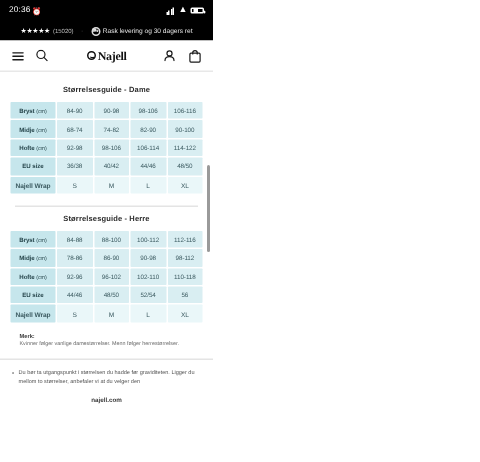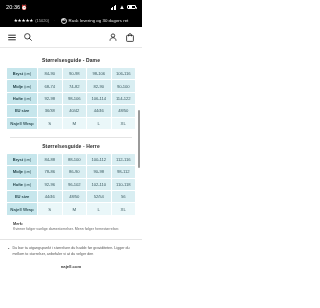--- a/index.html
+++ b/index.html
@@ -148,20 +148,23 @@
             </g>
           </svg>
       </span>
       <span class="ico">
         <svg width="8" height="8" viewBox="0 0 8 8">
             <circle cx="3.3" cy="3.3" r="2.7" fill="none" stroke="#1a1a1a" stroke-width="0.8"></circle>
             <line x1="5.3" y1="5.3" x2="7.4" y2="7.4" stroke="#1a1a1a" stroke-width="0.8" stroke-linecap="round"></line>
           </svg>
       </span>
     </div>
+    <div class="logo">
+      <span class="mark"></span><span>Najell</span>
+    </div>
     <div class="nav-right">
       <span class="ico">
         <svg width="8" height="8" viewBox="0 0 8 8">
             <circle cx="4" cy="2.6" r="1.7" fill="none" stroke="#1a1a1a" stroke-width="0.8"></circle>
             <path d="M1 7.4c0-1.7 1.35-2.7 3-2.7s3 1 3 2.7" fill="none" stroke="#1a1a1a" stroke-width="0.8" stroke-linecap="round"></path>
           </svg>
       </span>
       <span class="ico">
         <svg width="8" height="9" viewBox="0 0 8 9">
             <rect x="0.6" y="2.4" width="6.8" height="6" rx="0.7" fill="none" stroke="#1a1a1a" stroke-width="0.8"></rect>

